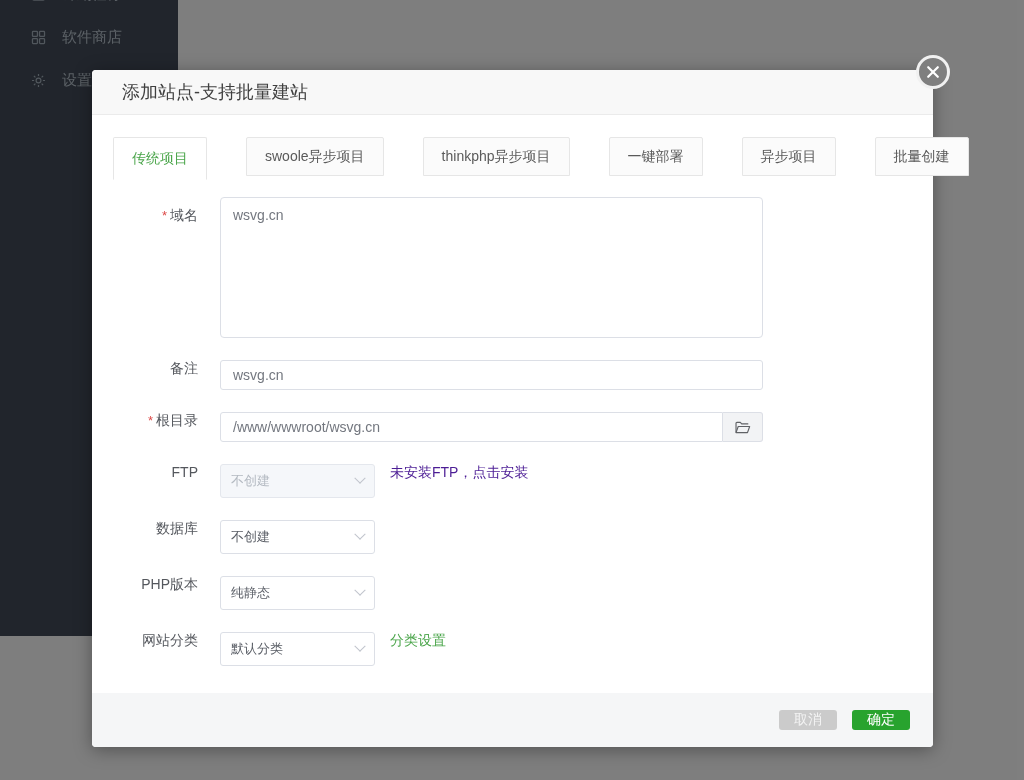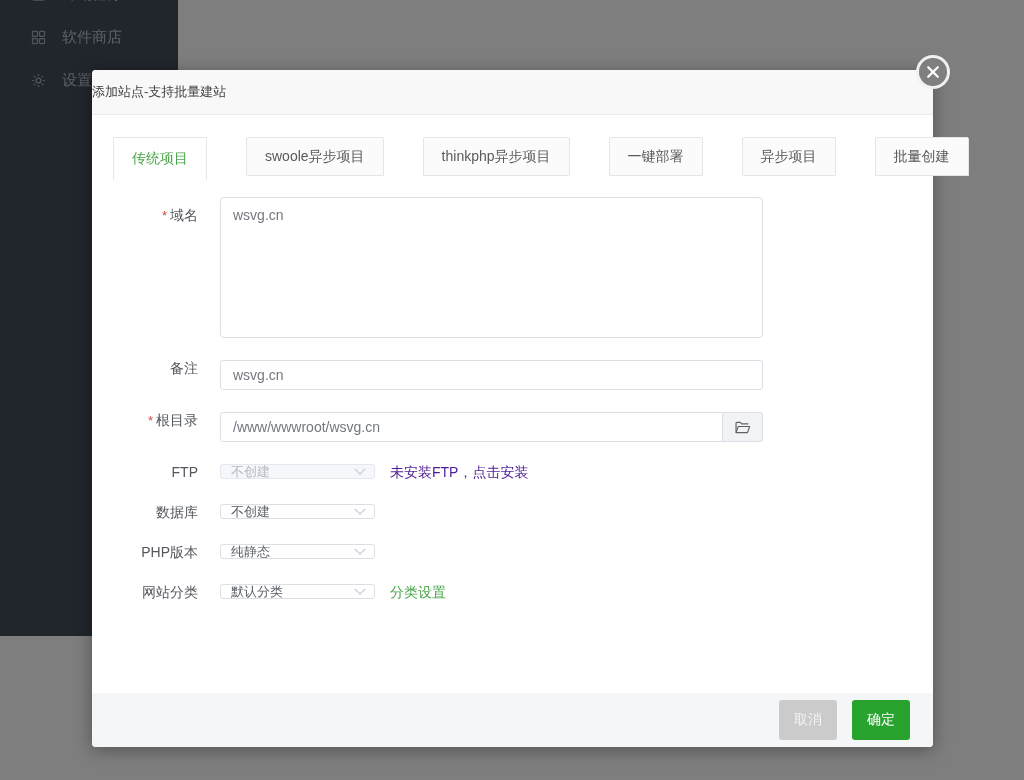--- a/index.html
+++ b/index.html
@@ -14,22 +14,22 @@
   .side-item .s-icon { width:17px; height:17px; margin-right:15px; flex:0 0 auto; display:block; }
   .side-item .s-icon svg { width:17px; height:17px; display:block; stroke:#9aa5b0; }
 
   
   .modal-overlay { position:absolute; inset:0; background:rgba(0,0,0,0.47); }
 
   
   .modal { position:absolute; left:92px; top:70px; width:841px; height:677px;
            background:#fff; border-radius:4px; box-shadow:0 3px 18px rgba(0,0,0,.35); }
   .modal-header { height:45px; background:#f8f8f8; border-bottom:1px solid #ebebeb;
-                  border-radius:4px 4px 0 0; display:flex; align-items:center; 
-                  font-size:13px; color:#404040; }
+                  border-radius:4px 4px 0 0; display:flex; align-items:center; padding-left:30px;
+                  font-size:18px; color:#404040; }
   .close-btn { position:absolute; left:824px; top:-15px; width:34px; height:34px; border-radius:50%;
                background:#7f7f7f; border:3px solid #f1f1f1; cursor:pointer;
                display:flex; align-items:center; justify-content:center; padding:0; }
   .close-btn svg { width:14px; height:14px; display:block; }
 
   .modal-body { padding:0 21px; }
 
   
   .tabs { display:flex; align-items:flex-start; margin-top:22px;gap:40px; }
   .tab { height:39px; padding:0 18px; display:flex; align-items:center; font-size:14px; color:#5a5a5a;
@@ -55,34 +55,34 @@
                 font-family:"Liberation Sans","DejaVu Sans",sans-serif; }
   .w-full { width:543px; }
   .input-group { display:flex; width:543px; }
   .input-group .text-input { width:503px; border-radius:3px 0 0 3px; }
   .folder-btn { width:40px; height:30px; background:#f2f3f5; border:1px solid #dcdfe6; border-left:none;
                 border-radius:0 3px 3px 0; display:flex; align-items:center; justify-content:center;
                 cursor:pointer; padding:0; }
   .folder-btn svg { width:17px; height:15px; display:block; }
 
   .select { width:155px; height:15px; border:1px solid #dcdfe6; border-radius:3px; background:#fff;
-            display:flex; align-items:center; justify-content:space-between; padding:0 10px;
+            display:flex; align-items:center; justify-content:space-between; padding:16px 10px;
             font-size:13px; color:#5a5e66; cursor:pointer; }
   .select.disabled { background:#f5f7fa; border-color:#e4e7ed; color:#b4bac2; cursor:not-allowed; }
   .chev { width:8px; height:8px; border-right:1.6px solid #c0c4cc; border-bottom:1.6px solid #c0c4cc;
           transform:rotate(45deg) translate(-2px,-2px); flex:0 0 auto; }
 
   .warn-text { margin-left:15px; font-size:14px; color:#4c1d95; cursor:pointer; }
   .green-link { margin-left:15px; font-size:14px; color:#4aa54a; cursor:pointer; text-decoration:none; }
 
   
   .modal-footer { position:absolute; left:0; right:0; bottom:0; height:54px; background:#f5f6f7;
                   border-radius:0 0 4px 4px; display:flex; align-items:center; justify-content:flex-end;
                   padding-right:23px; }
-  .btn { height:40px; padding:0 15px; border:none; border-radius:3px; font-size:14px; cursor:pointer;
+  .btn { height:20px; padding:0 15px; border:none; border-radius:3px; font-size:14px; cursor:pointer;
          font-family:"Liberation Sans","DejaVu Sans",sans-serif; }
   .btn-cancel { background:#cbcbcb; color:#f4f4f4; }
   .btn-confirm { background:#28a32e; color:#fff; margin-left:15px; }
 </style>
 </head>
 <body>
 
 <div class="screen">
 
   <div class="sidebar">

